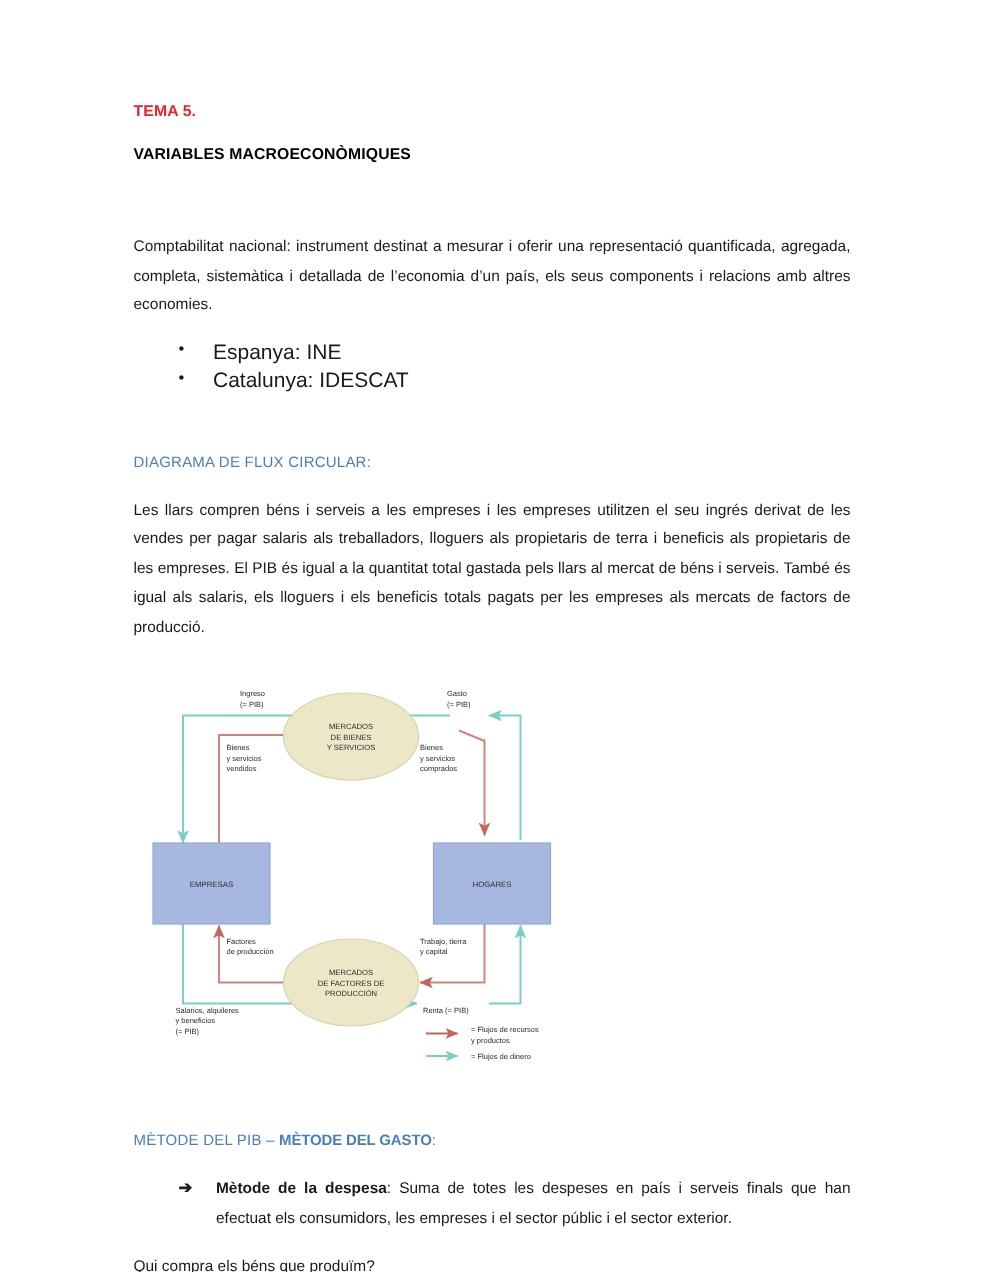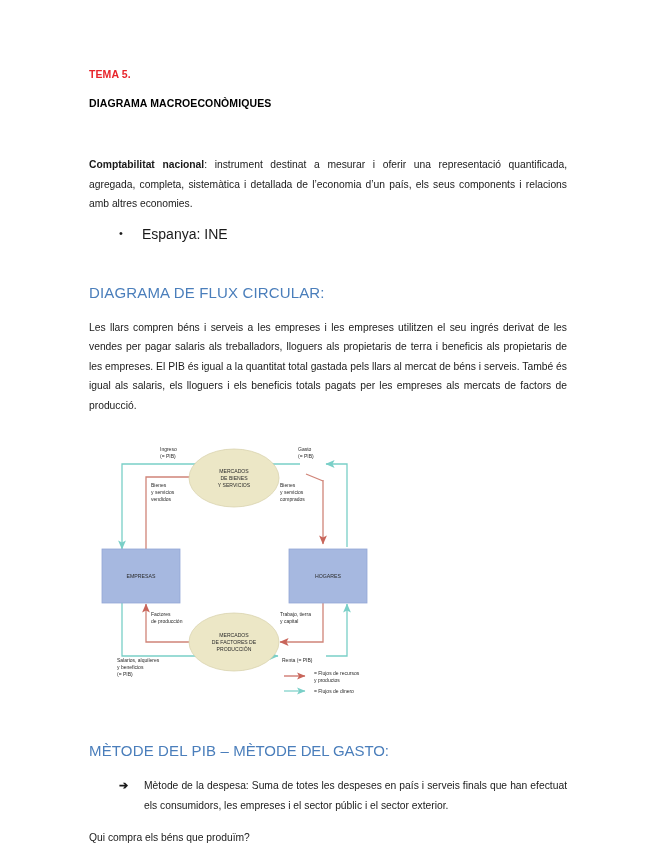--- a/index.html
+++ b/index.html
@@ -43,21 +43,21 @@
     letter-spacing: 0.1px;
     margin: 0 0 46px 0;
   }
   p.body {
     font-size: 10.3px;
     line-height: 19.5px;
     text-align: justify;
     margin: 0 0 0 0;
     color: #1a1a1a;
   }
-  p.body b { font-weight: bold; }
+  p.body b { font-weight: normal; }
 
   ul.bullets {
     list-style: none;
     margin: 11px 0 0 0;
     padding: 0 0 0 30px;
   }
   ul.bullets li {
     font-size: 14px;
     line-height: 19px;
     position: relative;
@@ -66,26 +66,26 @@
   ul.bullets li:before {
     content: "\2022";
     position: absolute;
     left: 0;
     top: -1px;
     font-size: 11px;
   }
 
   .heading-blue {
     color: #4a7ebb;
-    font-size: 15px;
+    font-size: 10px;
     margin: 40px 0 17px 0;
     letter-spacing: 0.15px;
   }
   .heading-blue .strong {
-    font-weight: normal;
+    font-weight: bold;
     letter-spacing: -0.1px;
   }
 
   .para-block p.body { margin-bottom: 0; }
 
   
   .diagram-wrap {
     margin: 19px 0 0 5px;
     width: 280px;
     height: 268px;
@@ -106,43 +106,44 @@
     padding-left: 25px;
     text-align: justify;
   }
   .arrow-list li .arrow-mark {
     position: absolute;
     left: 0;
     top: 0;
     font-weight: bold;
     font-size: 11px;
   }
-  .arrow-list li b { font-weight: normal; }
+  .arrow-list li b { font-weight: bold; }
 
   .q-line {
     font-size: 10.3px;
     line-height: 19.5px;
     margin: 13px 0 0 0;
   }
 </style>
 </head>
 <body>
 
 <div class="page">
   <div class="content">
 
     <div class="title-red">TEMA 5.</div>
-    <div class="title-black">DIAGRAMA MACROECONÒMIQUES</div>
+    <div class="title-black">VARIABLES MACROECONÒMIQUES</div>
 
     <div class="para-block">
       <p class="body"><b>Comptabilitat nacional</b><span>: instrument destinat a mesurar i oferir una representació quantificada, agregada, completa, sistemàtica i detallada de l’economia d’un país, els seus components i relacions amb altres economies.</span></p>
     </div>
 
     <ul class="bullets">
       <li><span>Espanya: INE</span></li>
+      <li><span>Catalunya: IDESCAT</span></li>
     </ul>
 
     <div class="heading-blue">DIAGRAMA DE FLUX CIRCULAR:</div>
 
     <p class="body">Les llars compren béns i serveis a les empreses i les empreses utilitzen el seu ingrés derivat de les vendes per pagar salaris als treballadors, lloguers als propietaris de terra i beneficis als propietaris de les empreses. El PIB és igual a la quantitat total gastada pels llars al mercat de béns i serveis. També és igual als salaris, els lloguers i els beneficis totals pagats per les empreses als mercats de factors de producció.</p>
 
     <div class="diagram-wrap">
       <svg width="280" height="268" viewBox="0 0 280 268" xmlns="http://www.w3.org/2000/svg">
         <defs>
           <marker id="ar-red" markerWidth="8" markerHeight="8" refX="6.6" refY="3" orient="auto">

